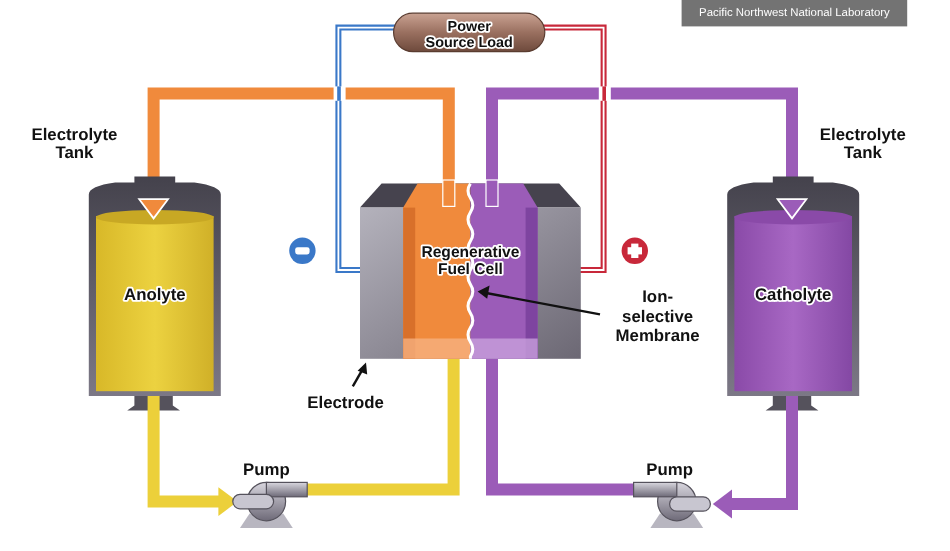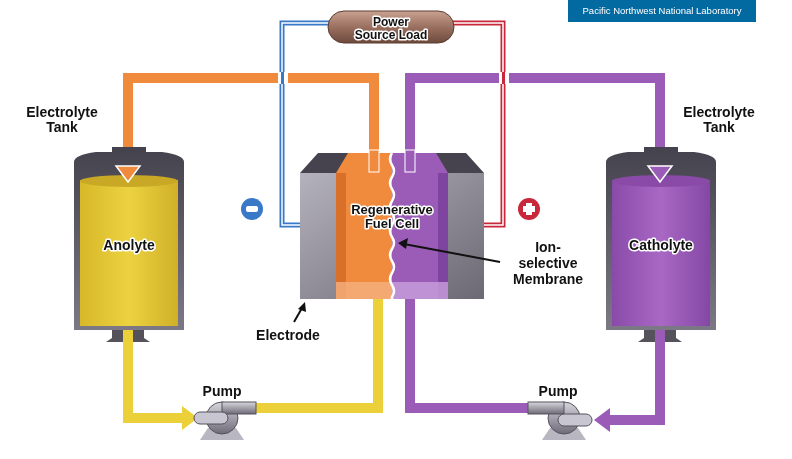--- a/index.html
+++ b/index.html
@@ -1,18 +1,18 @@
 <!DOCTYPE html>
 <html><head>
 <meta charset="utf-8">
 <style>
   html, body { margin:0; padding:0; background:#ffffff; }
   body { width:792px; height:459px; position:relative; overflow:hidden; font-family:"Liberation Sans", sans-serif; }
   svg { position:absolute; left:0; top:0; }
-  .credit { position:absolute; left:568px; top:0; width:188px; height:22px; background:#0369a1; color:#ffffff; font-size:9.5px; line-height:22px; text-align:center; font-family:"Liberation Sans", sans-serif; }
+  .credit { position:absolute; left:568px; top:0; width:188px; height:22px; background:#737373; color:#ffffff; font-size:9.5px; line-height:22px; text-align:center; font-family:"Liberation Sans", sans-serif; }
   .lbl { font-family:"Liberation Sans", sans-serif; font-weight:bold; fill:#111; }
   .outlined { font-family:"Liberation Sans", sans-serif; font-weight:bold; fill:#111; paint-order:stroke; stroke:#ffffff; stroke-width:3px; stroke-linejoin:round; }
 </style>
 </head>
 <body>
 
 <div class="credit">Pacific Northwest National Laboratory</div>
 
 <svg width="792" height="459" viewBox="0 0 792 459">
   <defs>

